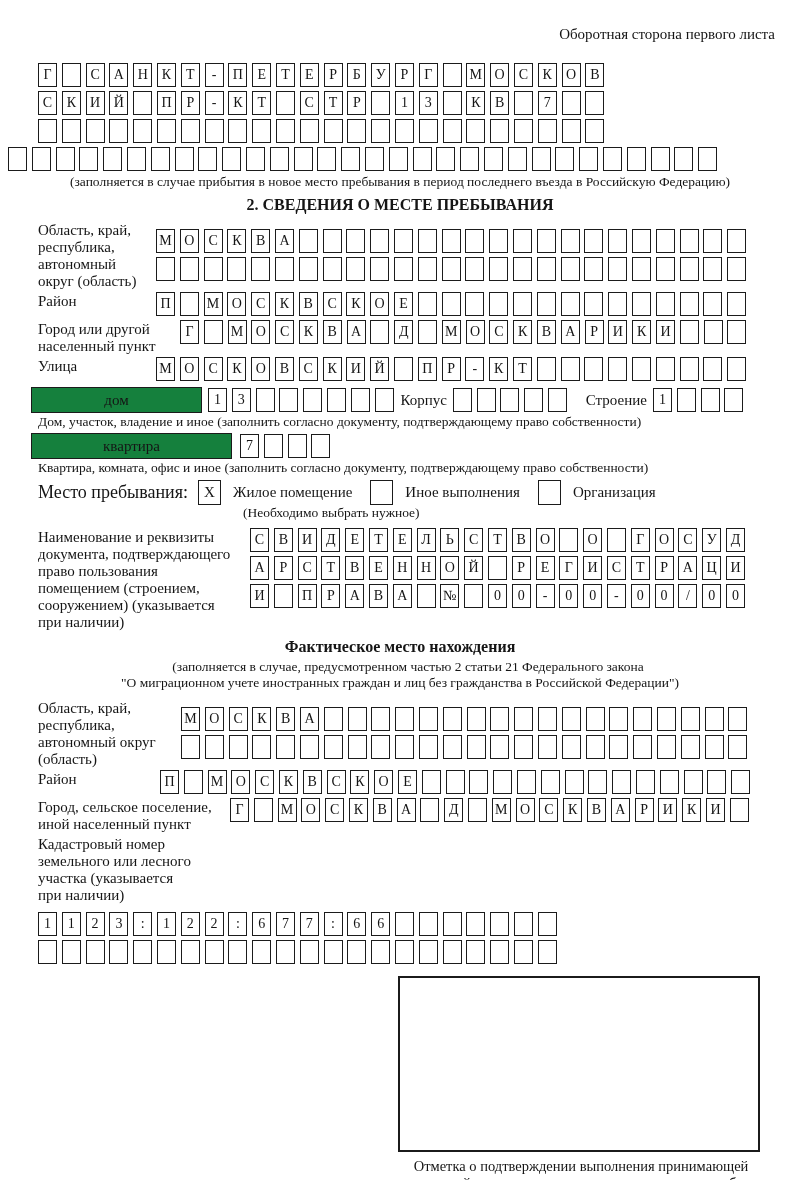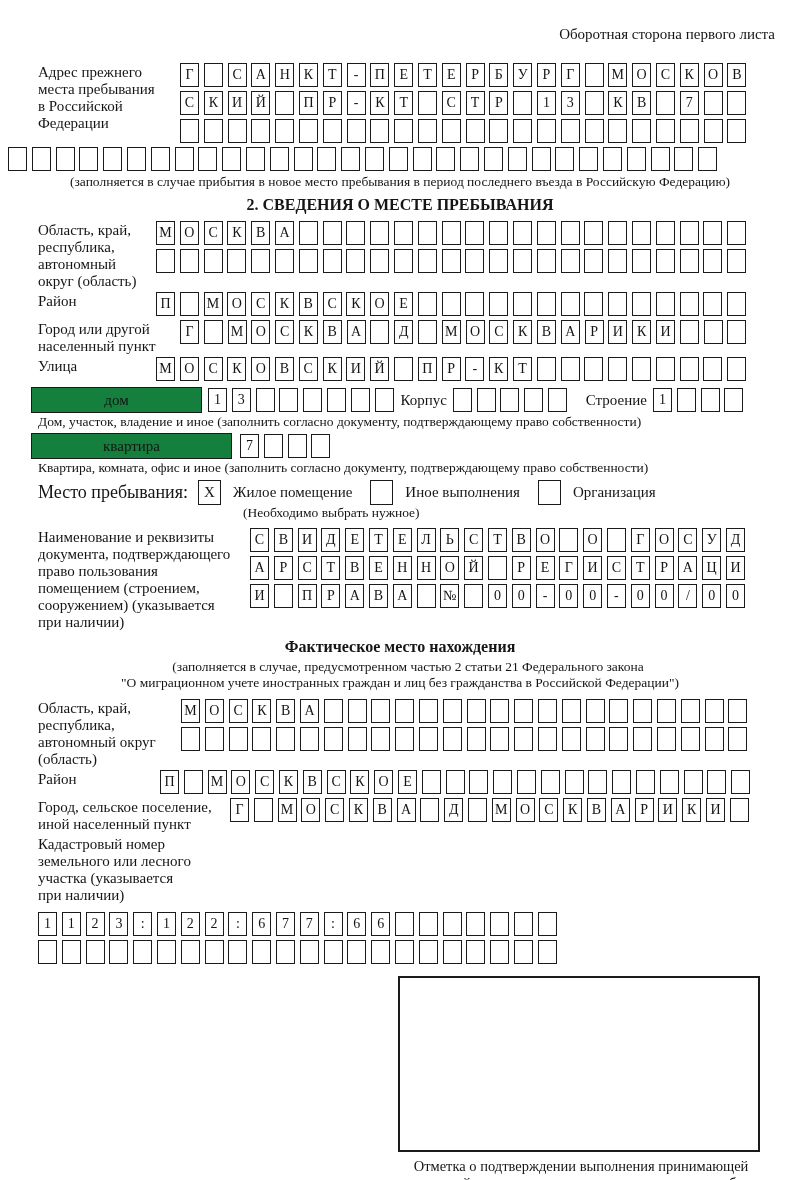--- a/index.html
+++ b/index.html
@@ -18,21 +18,21 @@
   .rows { flex: 0 0 auto; }
   .cellrow { display: flex; height: 28px; align-items: center; }
   .cb {
     flex: 0 0 auto; width: 19px; height: 24px;
     border: 1.5px solid #1b1b1b; margin-right: 4.8px;
     font-size: 14px; line-height: 21px; text-align: center;
     background: #fff;
   }
   .w142 { width: 142px; } .w118 { width: 118px; } .w212 { width: 212px; }
   .w143 { width: 143px; } .w122 { width: 122px; } .w192 { width: 192px; } .w197 { width: 197px; }
-  .mh70 { min-height: 70px; } .mh36 { min-height: 36px; } .mh72 { min-height: 72px; flex-direction: column; }
+  .mh70 { min-height: 70px; align-items: center; } .mh36 { min-height: 36px; } .mh72 { min-height: 72px; flex-direction: column; }
 
   .fullrow { margin: 0 0 0 8px; }
   .note { font-size: 13.5px; line-height: 16px; }
   .center { text-align: center; }
   .sec-title { text-align: center; font-weight: bold; font-size: 16px; line-height: 19px; margin-top: 5px; }
   .leftnote { margin-left: 38px; }
 
   .domrow { display: flex; align-items: center; margin: 3px 0 0 31px; height: 28px; }
   .widebox {
     border: 1.5px solid #1b1b1b; height: 26px; text-align: center;
@@ -69,24 +69,20 @@
     font-size: 14.5px; line-height: 17px; white-space: pre-line;
   }
   .mt5 { margin-top: 5px; } .mt6 { margin-top: 6px; } .mt18 { margin-top: 18px; } .mt1 { margin-top: 1px; }
 </style>
 </head>
 <body>
 
 <div class="hdr-note">Оборотная сторона первого листа</div>
 
 <div class="field mt18">
-  <div class="flabel w142">Адрес прежнего
-места пребывания
-в Российской
-Федерации</div>
   <div class="rows">
     <div class="cellrow">
         <span class="cb">Г</span>
         <span class="cb"></span>
         <span class="cb">С</span>
         <span class="cb">А</span>
         <span class="cb">Н</span>
         <span class="cb">К</span>
         <span class="cb">Т</span>
         <span class="cb">-</span>

